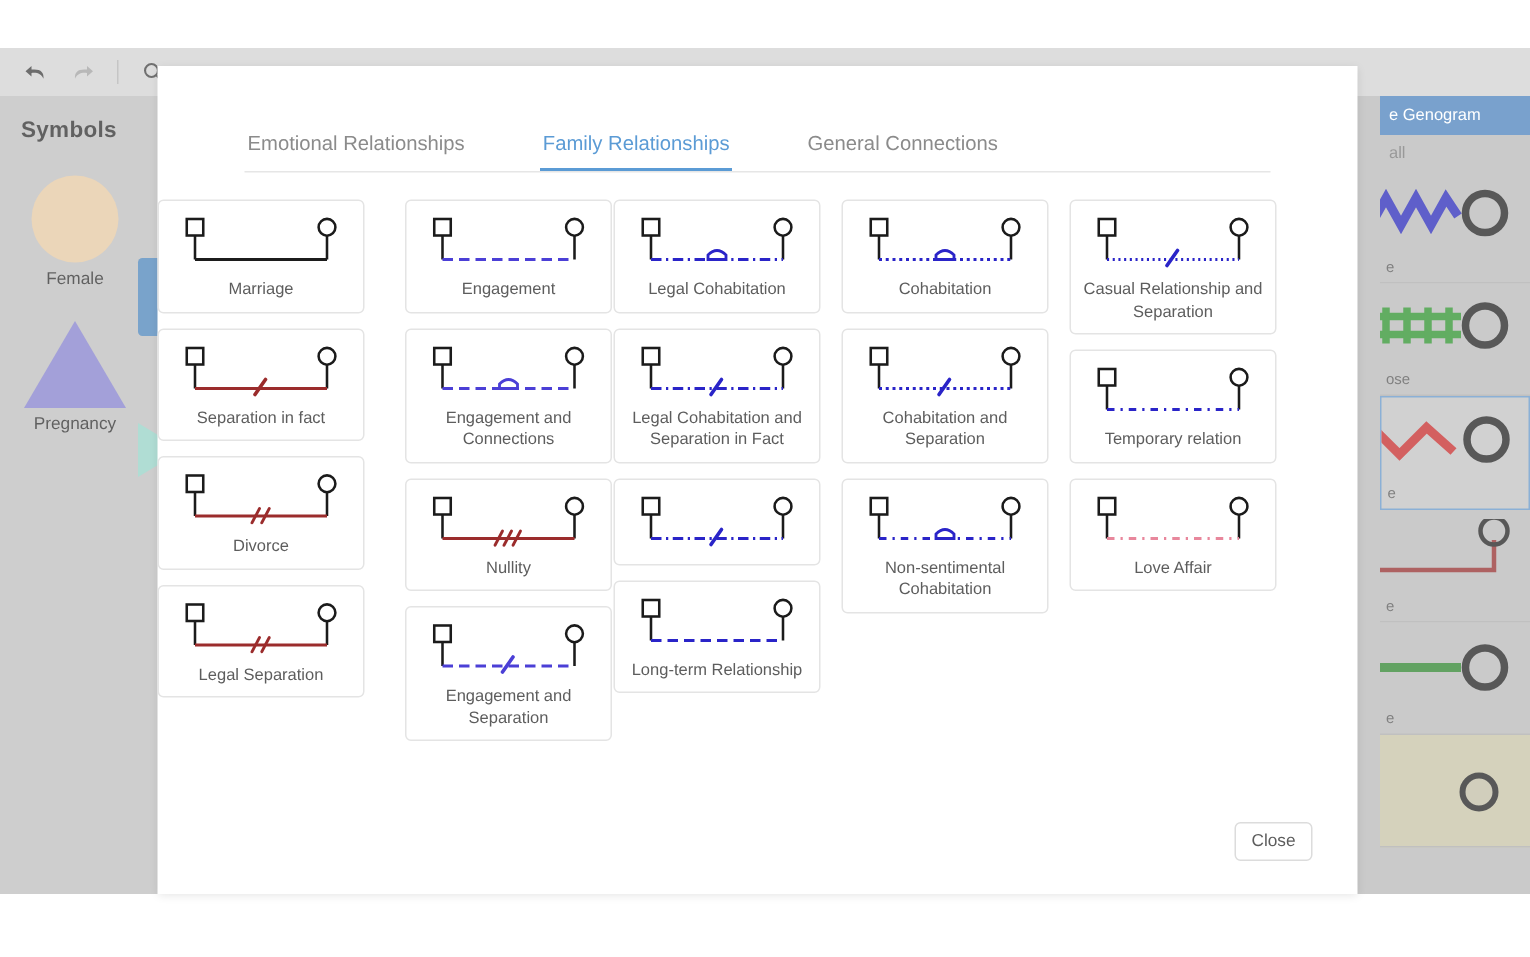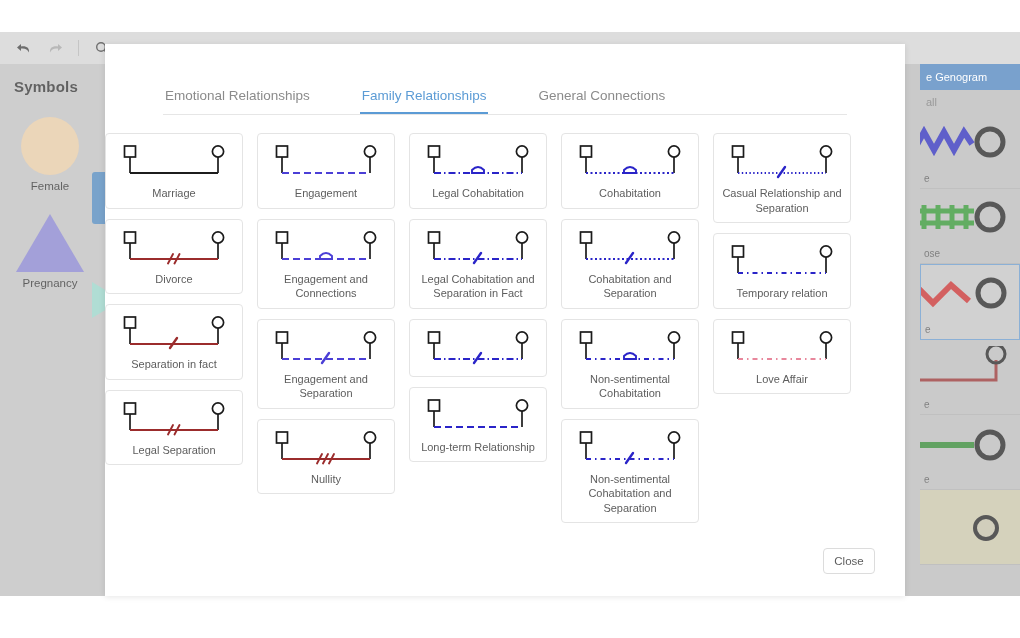--- a/index.html
+++ b/index.html
@@ -204,95 +204,95 @@
           </svg>
           <div class="cap">Marriage</div>
         </div>
         <div class="card">
           <svg width="116" height="40" viewBox="0 0 116 40">
             <rect x="8.5" y="3" width="11" height="11" fill="none" stroke="#1b1b1b" stroke-width="1.7"></rect>
             <line x1="14" y1="14" x2="14" y2="30" stroke="#1b1b1b" stroke-width="1.7"></line>
             <circle cx="102" cy="8.5" r="5.6" fill="none" stroke="#1b1b1b" stroke-width="1.7"></circle>
             <line x1="102" y1="14" x2="102" y2="30" stroke="#1b1b1b" stroke-width="1.7"></line>
             <line x1="14" y1="30" x2="102" y2="30" stroke="#9b2c2c" stroke-width="1.9" fill="none"></line>
-            <line x1="52" y1="34.5" x2="57" y2="25" stroke="#9b2c2c" stroke-width="1.9" stroke-linecap="round"></line>
-            <line x1="58.5" y1="34.5" x2="63.5" y2="25" stroke="#9b2c2c" stroke-width="1.9" stroke-linecap="round"></line>
-          </svg>
-          <div class="cap">Divorce</div>
-        </div>
-        <div class="card">
-          <svg width="116" height="40" viewBox="0 0 116 40">
-            <rect x="8.5" y="3" width="11" height="11" fill="none" stroke="#1b1b1b" stroke-width="1.7"></rect>
-            <line x1="14" y1="14" x2="14" y2="30" stroke="#1b1b1b" stroke-width="1.7"></line>
-            <circle cx="102" cy="8.5" r="5.6" fill="none" stroke="#1b1b1b" stroke-width="1.7"></circle>
-            <line x1="102" y1="14" x2="102" y2="30" stroke="#1b1b1b" stroke-width="1.7"></line>
-            <line x1="14" y1="30" x2="102" y2="30" stroke="#9b2c2c" stroke-width="1.9" fill="none"></line>
             <line x1="54" y1="34" x2="61" y2="24" stroke="#9b2c2c" stroke-width="2.4" stroke-linecap="round"></line>
           </svg>
           <div class="cap">Separation in fact</div>
         </div>
         <div class="card">
           <svg width="116" height="40" viewBox="0 0 116 40">
             <rect x="8.5" y="3" width="11" height="11" fill="none" stroke="#1b1b1b" stroke-width="1.7"></rect>
             <line x1="14" y1="14" x2="14" y2="30" stroke="#1b1b1b" stroke-width="1.7"></line>
             <circle cx="102" cy="8.5" r="5.6" fill="none" stroke="#1b1b1b" stroke-width="1.7"></circle>
             <line x1="102" y1="14" x2="102" y2="30" stroke="#1b1b1b" stroke-width="1.7"></line>
             <line x1="14" y1="30" x2="102" y2="30" stroke="#9b2c2c" stroke-width="1.9" fill="none"></line>
             <line x1="52" y1="34.5" x2="57" y2="25" stroke="#9b2c2c" stroke-width="1.9" stroke-linecap="round"></line>
             <line x1="58.5" y1="34.5" x2="63.5" y2="25" stroke="#9b2c2c" stroke-width="1.9" stroke-linecap="round"></line>
           </svg>
+          <div class="cap">Divorce</div>
+        </div>
+        <div class="card">
+          <svg width="116" height="40" viewBox="0 0 116 40">
+            <rect x="8.5" y="3" width="11" height="11" fill="none" stroke="#1b1b1b" stroke-width="1.7"></rect>
+            <line x1="14" y1="14" x2="14" y2="30" stroke="#1b1b1b" stroke-width="1.7"></line>
+            <circle cx="102" cy="8.5" r="5.6" fill="none" stroke="#1b1b1b" stroke-width="1.7"></circle>
+            <line x1="102" y1="14" x2="102" y2="30" stroke="#1b1b1b" stroke-width="1.7"></line>
+            <line x1="14" y1="30" x2="102" y2="30" stroke="#9b2c2c" stroke-width="1.9" fill="none"></line>
+            <line x1="52" y1="34.5" x2="57" y2="25" stroke="#9b2c2c" stroke-width="1.9" stroke-linecap="round"></line>
+            <line x1="58.5" y1="34.5" x2="63.5" y2="25" stroke="#9b2c2c" stroke-width="1.9" stroke-linecap="round"></line>
+          </svg>
           <div class="cap">Legal Separation</div>
         </div>
       </div>
-      <div class="col" style="left: 152px;">
+      <div class="col" style="left: 165px;">
         <div class="card">
           <svg width="116" height="40" viewBox="0 0 116 40">
             <rect x="8.5" y="3" width="11" height="11" fill="none" stroke="#1b1b1b" stroke-width="1.7"></rect>
             <line x1="14" y1="14" x2="14" y2="30" stroke="#1b1b1b" stroke-width="1.7"></line>
             <circle cx="102" cy="8.5" r="5.6" fill="none" stroke="#1b1b1b" stroke-width="1.7"></circle>
             <line x1="102" y1="14" x2="102" y2="30" stroke="#1b1b1b" stroke-width="1.7"></line>
             <line x1="14" y1="30" x2="102" y2="30" stroke="#4b3fd6" stroke-width="2.1" fill="none" stroke-dasharray="7,4"></line>
           </svg>
           <div class="cap">Engagement</div>
         </div>
         <div class="card">
           <svg width="116" height="40" viewBox="0 0 116 40">
             <rect x="8.5" y="3" width="11" height="11" fill="none" stroke="#1b1b1b" stroke-width="1.7"></rect>
             <line x1="14" y1="14" x2="14" y2="30" stroke="#1b1b1b" stroke-width="1.7"></line>
             <circle cx="102" cy="8.5" r="5.6" fill="none" stroke="#1b1b1b" stroke-width="1.7"></circle>
             <line x1="102" y1="14" x2="102" y2="30" stroke="#1b1b1b" stroke-width="1.7"></line>
             <line x1="14" y1="30" x2="102" y2="30" stroke="#4b3fd6" stroke-width="2.1" fill="none" stroke-dasharray="7,4"></line>
             <path d="M52,30 L52,27 Q58,21 64,27 L64,30 Z" fill="#fff" stroke="#4b3fd6" stroke-width="1.9"></path>
           </svg>
           <div class="cap">Engagement and Connections</div>
-        </div>
-        <div class="card">
-          <svg width="116" height="40" viewBox="0 0 116 40">
-            <rect x="8.5" y="3" width="11" height="11" fill="none" stroke="#1b1b1b" stroke-width="1.7"></rect>
-            <line x1="14" y1="14" x2="14" y2="30" stroke="#1b1b1b" stroke-width="1.7"></line>
-            <circle cx="102" cy="8.5" r="5.6" fill="none" stroke="#1b1b1b" stroke-width="1.7"></circle>
-            <line x1="102" y1="14" x2="102" y2="30" stroke="#1b1b1b" stroke-width="1.7"></line>
-            <line x1="14" y1="30" x2="102" y2="30" stroke="#4b3fd6" stroke-width="2.1" fill="none" stroke-dasharray="7,4"></line>
-            <line x1="54" y1="34" x2="61" y2="24" stroke="#4b3fd6" stroke-width="2.4" stroke-linecap="round"></line>
-          </svg>
-          <div class="cap">Engagement and Separation</div>
         </div>
         <div class="card">
           <svg width="116" height="40" viewBox="0 0 116 40">
             <rect x="8.5" y="3" width="11" height="11" fill="none" stroke="#1b1b1b" stroke-width="1.7"></rect>
             <line x1="14" y1="14" x2="14" y2="30" stroke="#1b1b1b" stroke-width="1.7"></line>
             <circle cx="102" cy="8.5" r="5.6" fill="none" stroke="#1b1b1b" stroke-width="1.7"></circle>
             <line x1="102" y1="14" x2="102" y2="30" stroke="#1b1b1b" stroke-width="1.7"></line>
             <line x1="14" y1="30" x2="102" y2="30" stroke="#9b2c2c" stroke-width="1.9" fill="none"></line>
             <line x1="49" y1="34.5" x2="54" y2="25" stroke="#9b2c2c" stroke-width="1.9" stroke-linecap="round"></line>
             <line x1="55" y1="34.5" x2="60" y2="25" stroke="#9b2c2c" stroke-width="1.9" stroke-linecap="round"></line>
             <line x1="61" y1="34.5" x2="66" y2="25" stroke="#9b2c2c" stroke-width="1.9" stroke-linecap="round"></line>
           </svg>
           <div class="cap">Nullity</div>
         </div>
+        <div class="card">
+          <svg width="116" height="40" viewBox="0 0 116 40">
+            <rect x="8.5" y="3" width="11" height="11" fill="none" stroke="#1b1b1b" stroke-width="1.7"></rect>
+            <line x1="14" y1="14" x2="14" y2="30" stroke="#1b1b1b" stroke-width="1.7"></line>
+            <circle cx="102" cy="8.5" r="5.6" fill="none" stroke="#1b1b1b" stroke-width="1.7"></circle>
+            <line x1="102" y1="14" x2="102" y2="30" stroke="#1b1b1b" stroke-width="1.7"></line>
+            <line x1="14" y1="30" x2="102" y2="30" stroke="#4b3fd6" stroke-width="2.1" fill="none" stroke-dasharray="7,4"></line>
+            <line x1="54" y1="34" x2="61" y2="24" stroke="#4b3fd6" stroke-width="2.4" stroke-linecap="round"></line>
+          </svg>
+          <div class="cap">Engagement and Separation</div>
+        </div>
       </div>
       <div class="col" style="left: 304px;">
         <div class="card">
           <svg width="116" height="40" viewBox="0 0 116 40">
             <rect x="8.5" y="3" width="11" height="11" fill="none" stroke="#1b1b1b" stroke-width="1.7"></rect>
             <line x1="14" y1="14" x2="14" y2="30" stroke="#1b1b1b" stroke-width="1.7"></line>
             <circle cx="102" cy="8.5" r="5.6" fill="none" stroke="#1b1b1b" stroke-width="1.7"></circle>
             <line x1="102" y1="14" x2="102" y2="30" stroke="#1b1b1b" stroke-width="1.7"></line>
             <line x1="14" y1="30" x2="102" y2="30" stroke="#2a24c8" stroke-width="2.1" fill="none" stroke-dasharray="7,3,1.5,3"></line>
             <path d="M52,30 L52,27 Q58,21 64,27 L64,30 Z" fill="#fff" stroke="#2a24c8" stroke-width="1.9"></path>
@@ -357,31 +357,20 @@
         <div class="card">
           <svg width="116" height="40" viewBox="0 0 116 40">
             <rect x="8.5" y="3" width="11" height="11" fill="none" stroke="#1b1b1b" stroke-width="1.7"></rect>
             <line x1="14" y1="14" x2="14" y2="30" stroke="#1b1b1b" stroke-width="1.7"></line>
             <circle cx="102" cy="8.5" r="5.6" fill="none" stroke="#1b1b1b" stroke-width="1.7"></circle>
             <line x1="102" y1="14" x2="102" y2="30" stroke="#1b1b1b" stroke-width="1.7"></line>
             <line x1="14" y1="30" x2="102" y2="30" stroke="#2a24c8" stroke-width="2.1" fill="none" stroke-dasharray="5,4,1.5,4"></line>
             <path d="M52,30 L52,27 Q58,21 64,27 L64,30 Z" fill="#fff" stroke="#2a24c8" stroke-width="1.9"></path>
           </svg>
           <div class="cap">Non-sentimental Cohabitation</div>
-        </div>
-        <div class="card">
-          <svg width="116" height="40" viewBox="0 0 116 40">
-            <rect x="8.5" y="3" width="11" height="11" fill="none" stroke="#1b1b1b" stroke-width="1.7"></rect>
-            <line x1="14" y1="14" x2="14" y2="30" stroke="#1b1b1b" stroke-width="1.7"></line>
-            <circle cx="102" cy="8.5" r="5.6" fill="none" stroke="#1b1b1b" stroke-width="1.7"></circle>
-            <line x1="102" y1="14" x2="102" y2="30" stroke="#1b1b1b" stroke-width="1.7"></line>
-            <line x1="14" y1="30" x2="102" y2="30" stroke="#2a24c8" stroke-width="2.1" fill="none" stroke-dasharray="5,4,1.5,4"></line>
-            <line x1="54" y1="34" x2="61" y2="24" stroke="#2a24c8" stroke-width="2.4" stroke-linecap="round"></line>
-          </svg>
-          <div class="cap">Non-sentimental Cohabitation and Separation</div>
         </div>
       </div>
       <div class="col" style="left: 608px;">
         <div class="card">
           <svg width="116" height="40" viewBox="0 0 116 40">
             <rect x="8.5" y="3" width="11" height="11" fill="none" stroke="#1b1b1b" stroke-width="1.7"></rect>
             <line x1="14" y1="14" x2="14" y2="30" stroke="#1b1b1b" stroke-width="1.7"></line>
             <circle cx="102" cy="8.5" r="5.6" fill="none" stroke="#1b1b1b" stroke-width="1.7"></circle>
             <line x1="102" y1="14" x2="102" y2="30" stroke="#1b1b1b" stroke-width="1.7"></line>
             <line x1="14" y1="30" x2="102" y2="30" stroke="#2a24c8" stroke-width="2.1" fill="none" stroke-dasharray="1.4,2.4"></line>

